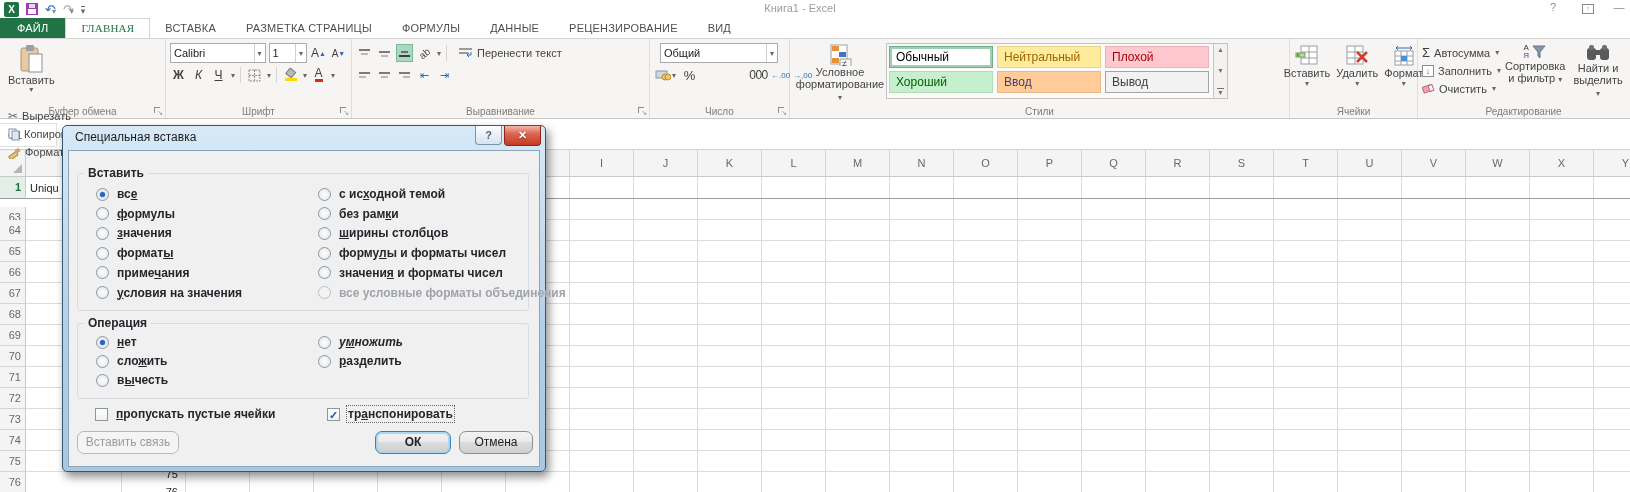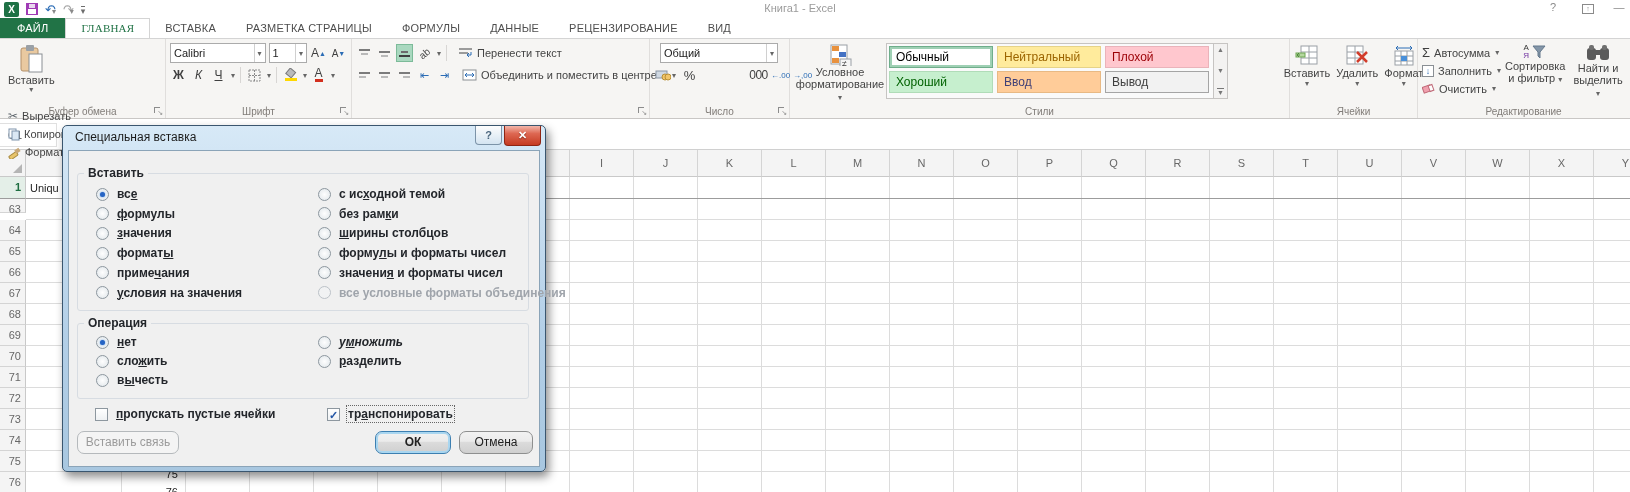--- a/index.html
+++ b/index.html
@@ -267,29 +267,22 @@
             </svg>
           </span>
         <span class="tbtn">
             <svg width="13" height="11">
               <rect x="1" y="2" width="11" height="2" fill="#7b7b7b"></rect>
               <rect x="5" y="6" width="7" height="2" fill="#b9b9b9"></rect>
             </svg>
           </span>
         <span class="tbtn" style="color:#2b6cb5;font-size:11px;">⇤</span>
         <span class="tbtn" style="color:#2b6cb5;font-size:11px;">⇥</span>
-        <div class="lblbtn" style="margin-left:6px;">
-          <svg width="15" height="12">
-            <rect x="1" y="1" width="13" height="10" fill="#fff" stroke="#8a8f94"></rect>
-            <path d="M3 6 h9 M3 6 l2 -2 m-2 2 l2 2 M12 6 l-2 -2 m2 2 l-2 2" stroke="#2b6cb5" fill="none"></path>
-          </svg>
-          <span>Объединить и поместить в центре</span>
-          <span class="ddsm">▾</span>
-        </div>
-      </div>
+      </div>
+      <div class="glabel">Выравнивание</div>
       <span class="launcher"></span>
     </div>
 
     <div class="rgroup" style="width:140px;">
       <div class="rrow">
         <div class="combo" style="width:118px;margin-left:6px;">
           <span>Общий</span>
           <span class="cdd">▾</span>
         </div>
       </div>
@@ -479,21 +472,21 @@
       <div class="vline" style="left: 1401px;"></div>
       <div class="colh" style="left: 1402px; width: 64px;">V</div>
       <div class="vline" style="left: 1465px;"></div>
       <div class="colh" style="left: 1466px; width: 64px;">W</div>
       <div class="vline" style="left: 1529px;"></div>
       <div class="colh" style="left: 1530px; width: 64px;">X</div>
       <div class="vline" style="left: 1593px;"></div>
       <div class="colh" style="left: 1594px; width: 64px;">Y</div>
       <div class="rowh r1" style="top: 27px; height: 22px; line-height: 21px;">1</div>
       <div class="hline freeze" style="top: 48px;"></div>
-      <div class="rowh" style="top: 49px; height: 14px; line-height: 20px;">63</div>
+      <div class="rowh" style="top: 57px; height: 14px; line-height: 20px;">63</div>
       <div class="hline" style="top: 69px;"></div>
       <div class="rowh" style="top: 70px; height: 21px; line-height: 20px;">64</div>
       <div class="hline" style="top: 90px;"></div>
       <div class="rowh" style="top: 91px; height: 21px; line-height: 20px;">65</div>
       <div class="hline" style="top: 111px;"></div>
       <div class="rowh" style="top: 112px; height: 21px; line-height: 20px;">66</div>
       <div class="hline" style="top: 132px;"></div>
       <div class="rowh" style="top: 133px; height: 21px; line-height: 20px;">67</div>
       <div class="hline" style="top: 153px;"></div>
       <div class="rowh" style="top: 154px; height: 21px; line-height: 20px;">68</div>

